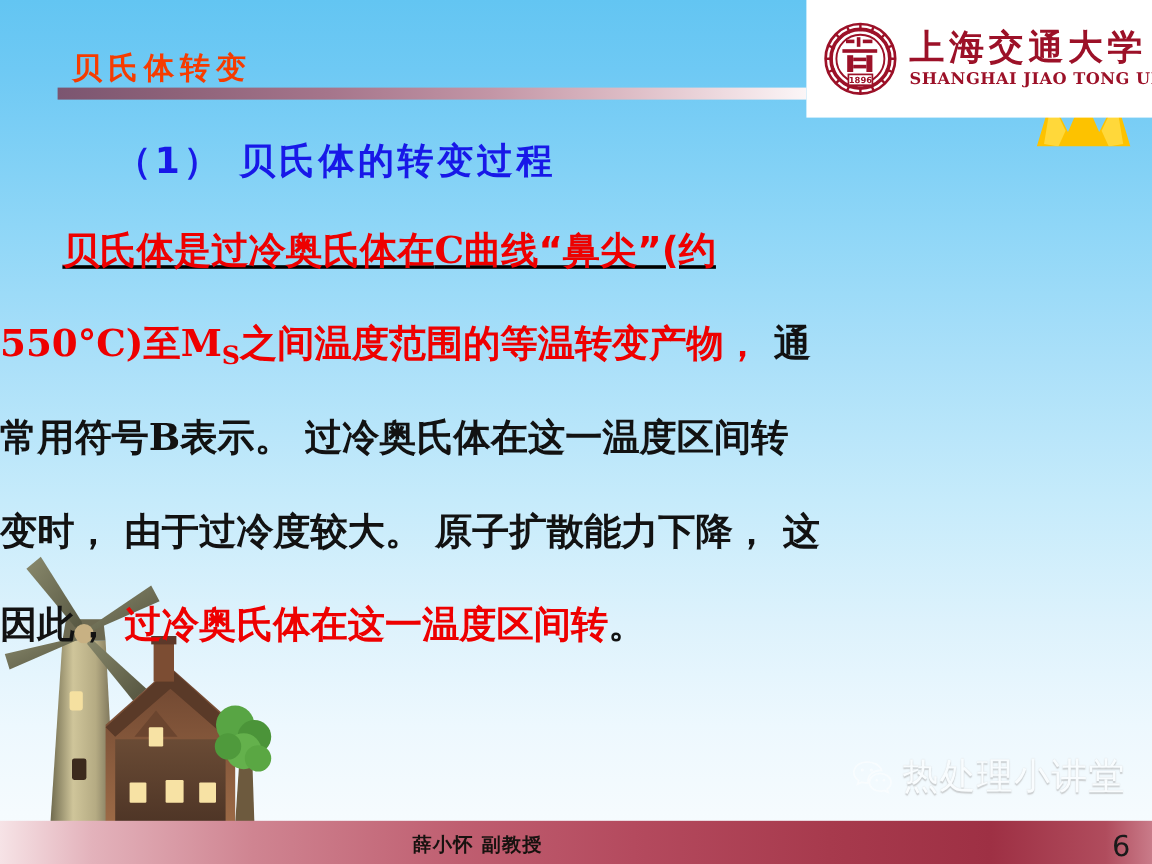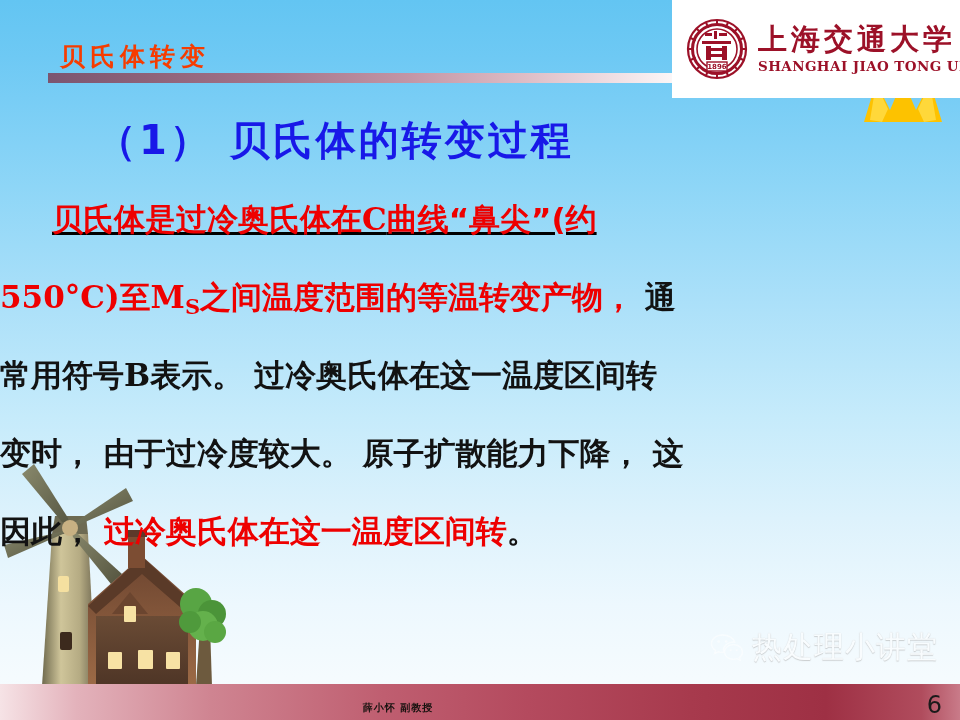--- a/index.html
+++ b/index.html
@@ -116,21 +116,21 @@
   #body-text {
     position: absolute;
     left: 0;
     top: 120px;
     width: 960px;
   }
   .heading-line {
     color: #1818e8;
     font-family: "DejaVu Sans", sans-serif;
     font-weight: bold;
-    font-size: 40px;
+    font-size: 30px;
     letter-spacing: 3px;
     padding-left: 96px;
     white-space: nowrap;
     line-height: 1.0;
     margin-bottom: 20px;
   }
   .para-line {
     font-family: "DejaVu Sans", sans-serif;
     font-weight: bold;
     font-size: 31px;
@@ -190,21 +190,21 @@
        #b44a5e 55%, #a73a4d 72%, #9e3044 86%, #b04c5d 96%, #c97b89 100%);
   }
   #footer-author {
     position: absolute;
     left: 0;
     bottom: 5px;
     width: 796px;
     text-align: center;
     font-family: "DejaVu Sans", sans-serif;
     font-weight: bold;
-    font-size: 10px;
+    font-size: 16px;
     color: #17120f;
     letter-spacing: 1px;
   }
   #page-number {
     position: absolute;
     right: 18px;
     bottom: 1px;
     font-family: "DejaVu Sans", sans-serif;
     font-size: 24px;
     color: #1a1a1a;

